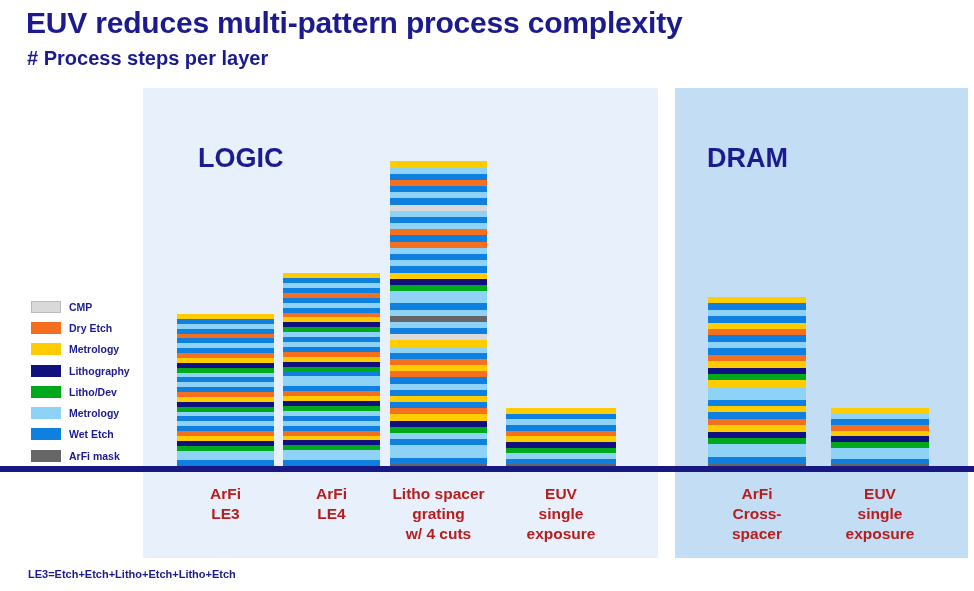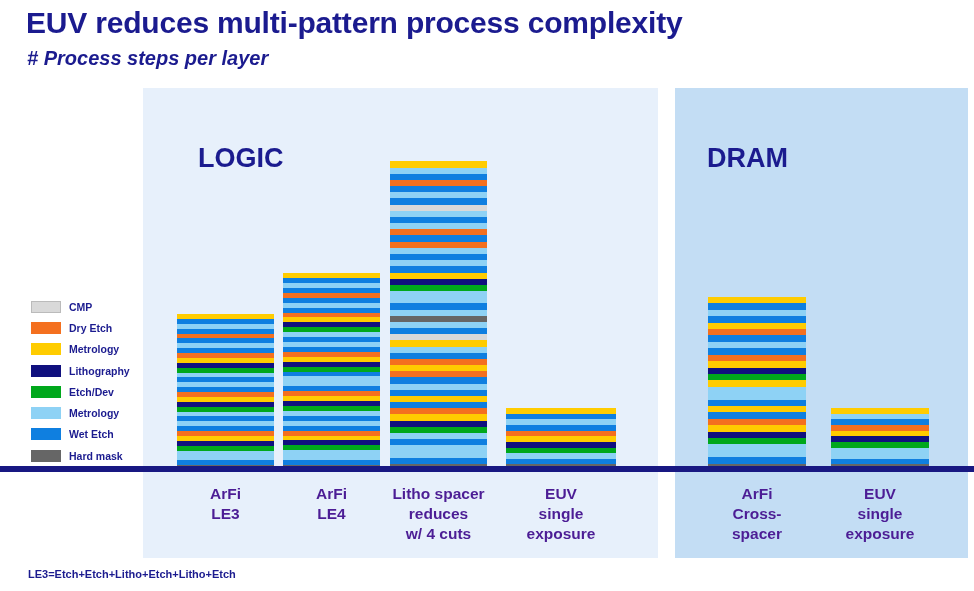--- a/index.html
+++ b/index.html
@@ -27,21 +27,20 @@
     white-space: nowrap;
   }
   #subtitle {
     position: absolute;
     left: 27px;
     top: 47px;
     font-size: 20px;
     font-weight: bold;
     color: #1b1b8f;
     white-space: nowrap;
-    font-style: italic;
   }
 
   
   .panel {
     position: absolute;
   }
   #panel-logic {
     left: 143px;
     top: 88px;
     width: 515px;
@@ -120,21 +119,21 @@
     width: 100%;
     flex: 0 0 auto;
   }
 
   
   .cat-label {
     position: absolute;
     text-align: center;
     font-size: 15.5px;
     font-weight: bold;
-    color: #4c1d95;
+    color: #b91c1c;
     line-height: 20px;
     top: 484px;
   }
 
   
   #footnote {
     position: absolute;
     left: 28px;
     top: 568px;
     font-size: 11px;
@@ -345,21 +344,21 @@
     <div class="cat-label" style="left: 177px; width: 97px;">
       <div>ArFi</div>
       <div>LE3</div>
     </div>
     <div class="cat-label" style="left: 283px; width: 97px;">
       <div>ArFi</div>
       <div>LE4</div>
     </div>
     <div class="cat-label" style="left: 390px; width: 97px;">
       <div>Litho spacer</div>
-      <div>reduces</div>
+      <div>grating</div>
       <div>w/ 4 cuts</div>
     </div>
     <div class="cat-label" style="left: 506px; width: 110px;">
       <div>EUV</div>
       <div>single</div>
       <div>exposure</div>
     </div>
     <div class="cat-label" style="left: 708px; width: 98px;">
       <div>ArFi</div>
       <div>Cross-</div>
@@ -386,29 +385,29 @@
     <div class="legend-row">
       <span class="legend-swatch" style="background: rgb(255, 204, 0); border: 1px solid rgb(255, 204, 0);"></span>
       <span class="legend-label">Metrology</span>
     </div>
     <div class="legend-row">
       <span class="legend-swatch" style="background: rgb(16, 16, 126); border: 1px solid rgb(16, 16, 126);"></span>
       <span class="legend-label">Lithography</span>
     </div>
     <div class="legend-row">
       <span class="legend-swatch" style="background: rgb(0, 168, 28); border: 1px solid rgb(0, 168, 28);"></span>
-      <span class="legend-label">Etch/Dev</span>
+      <span class="legend-label">Litho/Dev</span>
     </div>
     <div class="legend-row">
       <span class="legend-swatch" style="background: rgb(142, 210, 245); border: 1px solid rgb(142, 210, 245);"></span>
       <span class="legend-label">Metrology</span>
     </div>
     <div class="legend-row">
       <span class="legend-swatch" style="background: rgb(15, 127, 224); border: 1px solid rgb(15, 127, 224);"></span>
       <span class="legend-label">Wet Etch</span>
     </div>
     <div class="legend-row">
       <span class="legend-swatch" style="background: rgb(102, 102, 102); border: 1px solid rgb(102, 102, 102);"></span>
-      <span class="legend-label">Hard mask</span>
+      <span class="legend-label">ArFi mask</span>
     </div>
   </div>
 
 <div id="footnote">LE3=Etch+Etch+Litho+Etch+Litho+Etch</div>
 
 </body></html>

